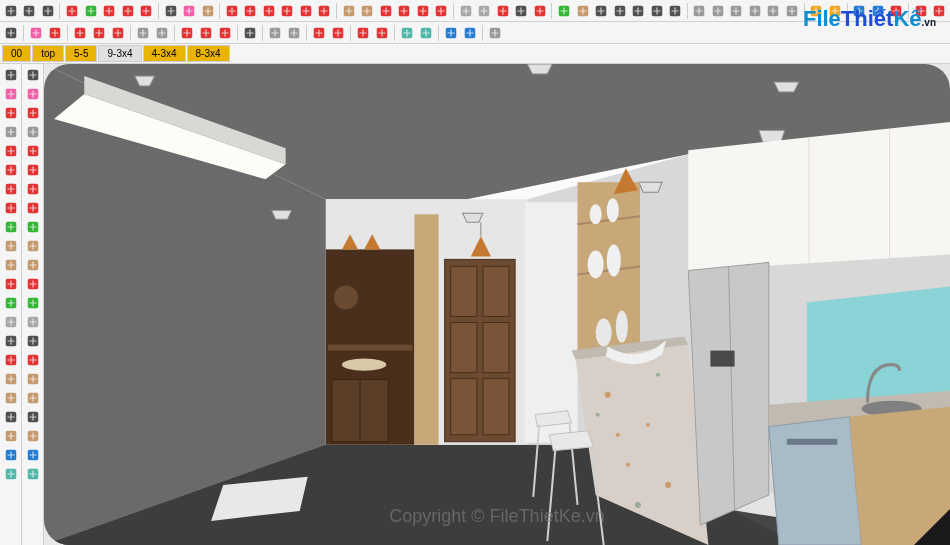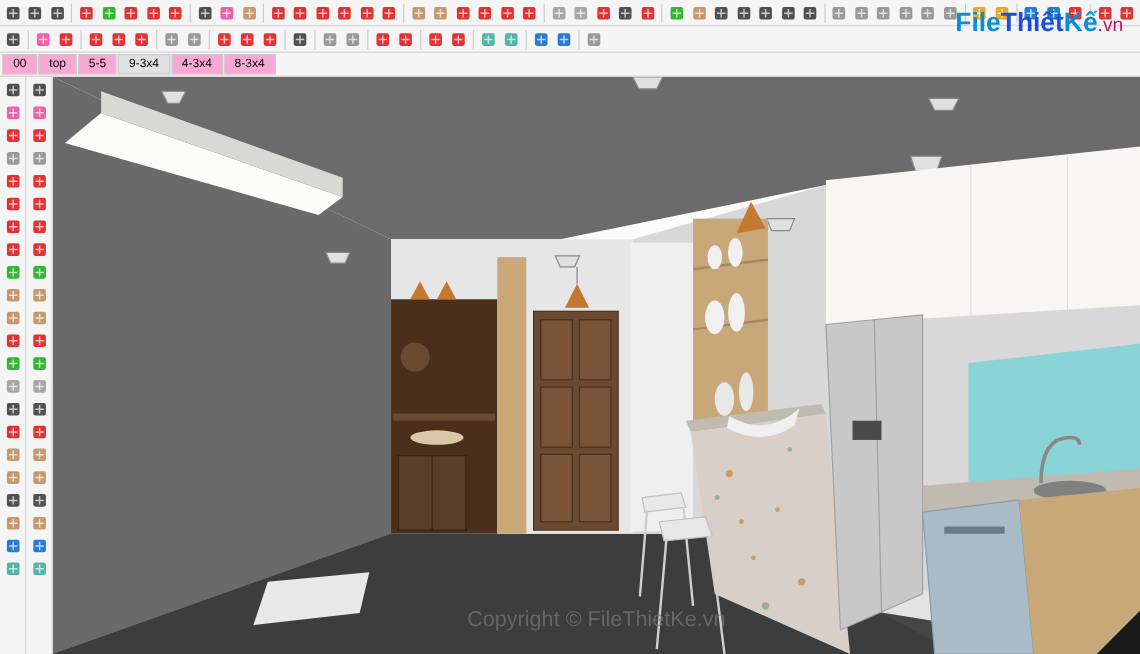--- a/index.html
+++ b/index.html
@@ -2,31 +2,31 @@
 <html><head>
 <meta charset="utf-8">
 <style>
 * { margin: 0; padding: 0; box-sizing: border-box; }
 body { width: 950px; height: 545px; font-family: Arial, sans-serif; background: #f0f0f0; overflow: hidden; font-size: 10px; position: relative; }
 .app { display: flex; flex-direction: column; width: 100%; height: 100%; background: #e8e8e8; }
 .toolbar-row { display: flex; align-items: center; height: 22px; background: #f5f5f5; border-bottom: 1px solid #d0d0d0; padding: 0 2px; gap: 1px; }
 .toolbar-row.second { height: 22px; }
 .tool-btn { width: 18px; height: 18px; display: flex; align-items: center; justify-content: center; cursor: pointer; border-radius: 2px; }
 .tool-sep { width: 1px; height: 16px; background: #ccc; margin: 0 2px; }
-.scene-tab { padding: 2px 8px; font-size: 10px; background: #f9a8d4; border: 1px solid #ccc; cursor: pointer; margin-right: 1px; }
+.scene-tab { padding: 2px 8px; font-size: 10px; background: #eab308; border: 1px solid #ccc; cursor: pointer; margin-right: 1px; }
 .main { display: flex; flex: 1; overflow: hidden; }
 .left-toolbars { display: flex; }
 .vtoolbar { width: 22px; background: #f5f5f5; border-right: 1px solid #d0d0d0; display: flex; flex-direction: column; align-items: center; padding: 2px 0; gap: 1px; }
-.viewport { flex: 1; position: relative; background: linear-gradient(180deg, #ffffff 0%, #f8f8f8 40%, #e0e0e0 100%); overflow: hidden; }
+.viewport { flex: 1; position: relative; background: linear-gradient(180deg, #ffffff 0%, #f8f8f8 40%, #e0e0e0 100%); overflow: hidden; border-radius: 25px; }
 .scene { position: absolute; inset: 0; }
 .scene svg { width: 100%; height: 100%; }
 .watermark { position: absolute; bottom: 18px; left: 50%; transform: translateX(-50%); font-size: 18px; color: rgba(120,120,120,0.7); font-weight: normal; pointer-events: none; }
 .logo { position: absolute; top: 6px; right: 14px; font-size: 22px; font-weight: bold; color: #0a8fd4; }
 .logo .orange { color: #1d4ed8; }
-.logo .vn { color: #be185d; font-size: 16px; font-weight: normal; }
+.logo .vn { color: #0f172a; font-size: 10px; font-weight: bold; }
 .corner-badge { position: absolute; bottom: 0; right: 0; width: 36px; height: 36px; background: #1a1a1a; clip-path: polygon(100% 0, 100% 100%, 0 100%); }
 svg.ico { width: 14px; height: 14px; }
 </style>
 </head>
 <body>
 
 <div class="app">
 
   <div class="toolbar-row" id="tb1">
       <div class="tool-btn">

